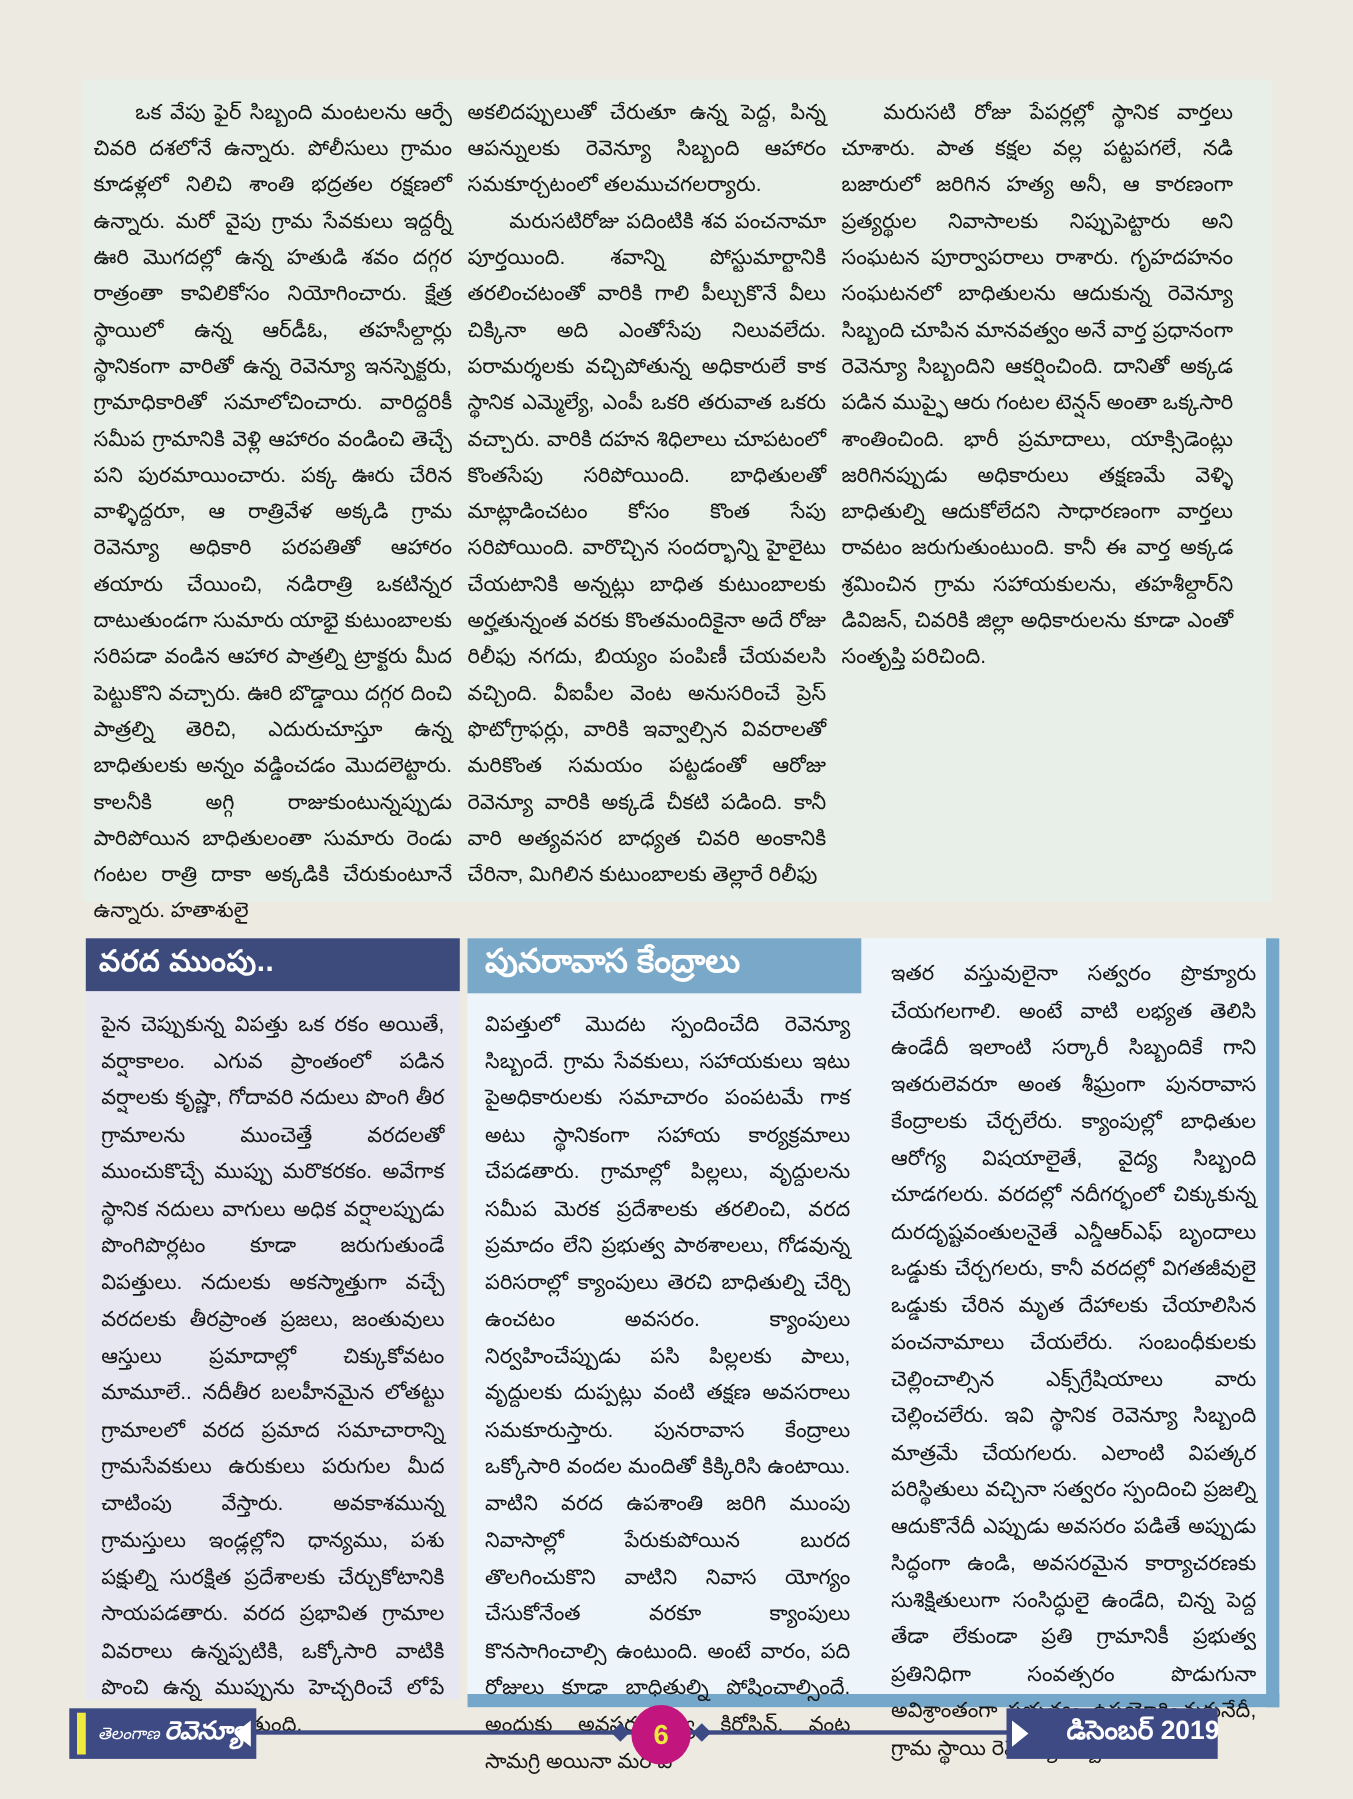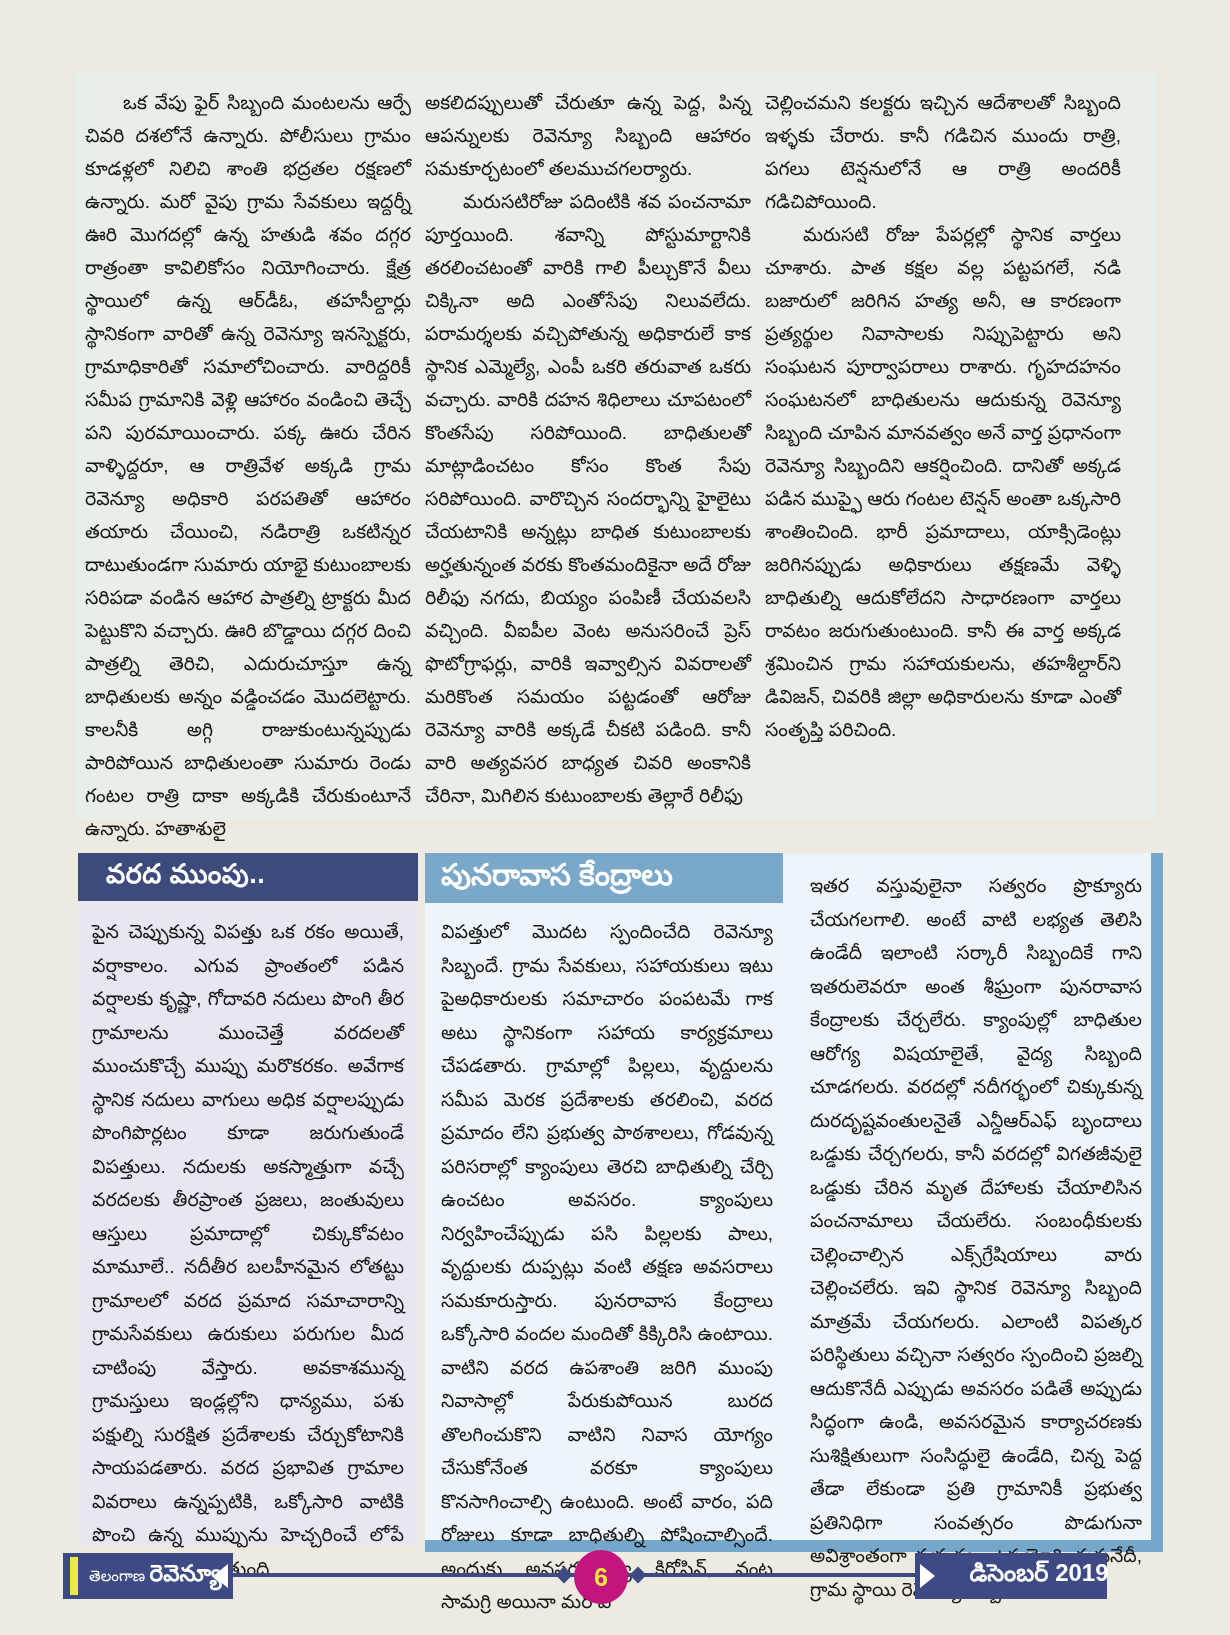--- a/index.html
+++ b/index.html
@@ -27,21 +27,21 @@
   .col-2 { left:350px; width:326px; }
   .col-3 { left:690px; width:356px; }
 
   
   .flood-box {
     position:absolute; left:78px; top:853px; width:340px; height:692px;
     background:#E6E7F0;
   }
   .flood-header {
     height:48px; background:#3D4A7C; color:#fff;
-    display:flex; align-items:center; padding-left:28px;
+    display:flex; align-items:center; padding-left:12px;
     font-size:27px; font-weight:bold; letter-spacing:0.5px;
   }
   .flood-body { padding:14px 14px 0 14px; }
   .flood-body p { font-size:19px; line-height:33.5px; text-align:justify; }
 
   
   .rehab-box {
     position:absolute; left:425px; top:853px; width:738px; height:699px;
     background:#EDF5FA;
   }
@@ -73,21 +73,21 @@
     background:#3E4A84;
   }
   .brand-badge {
     position:absolute; left:63px; top:1553px; width:170px; height:46px;
     background:#3E4A84; display:flex; align-items:center;
   }
   .brand-stripe {
     position:absolute; left:7px; top:4px; bottom:4px; width:8px;
     background:#EDE93F;
   }
-  .brand-text { margin-left:26px; color:#fff; white-space:nowrap; }
+  .brand-text { margin-left:26px; color:#fff; white-space:nowrap;font-style:italic; }
   .brand-prefix { font-size:15px; }
   .brand-name { font-size:23px; font-weight:bold; }
   .arrow-left {
     position:absolute; right:5px; top:50%; transform:translateY(-50%);
     width:0; height:0;
     border-top:12px solid transparent; border-bottom:12px solid transparent;
     border-right:15px solid #fff;
   }
   .page-circle {
     position:absolute; left:574px; top:1550px; width:54px; height:54px;
@@ -120,21 +120,20 @@
 
   <section class="article-box">
     <div class="article-col col-1">
       <p class="p-indent">ఒక వేపు ఫైర్ సిబ్బంది మంటలను ఆర్పే చివరి దశలోనే ఉన్నారు. పోలీసులు గ్రామం కూడళ్లలో నిలిచి శాంతి భద్రతల రక్షణలో ఉన్నారు. మరో వైపు గ్రామ సేవకులు ఇద్దర్నీ ఊరి మొగదల్లో ఉన్న హతుడి శవం దగ్గర రాత్రంతా కావిలికోసం నియోగించారు. క్షేత్ర స్థాయిలో ఉన్న ఆర్‌డీఓ, తహసీల్దార్లు స్థానికంగా వారితో ఉన్న రెవెన్యూ ఇనస్పెక్టరు, గ్రామాధికారితో సమాలోచించారు. వారిద్దరికీ సమీప గ్రామానికి వెళ్లి ఆహారం వండించి తెచ్చే పని పురమాయించారు. పక్క ఊరు చేరిన వాళ్ళిద్దరూ, ఆ రాత్రివేళ అక్కడి గ్రామ రెవెన్యూ అధికారి పరపతితో ఆహారం తయారు చేయించి, నడిరాత్రి ఒకటిన్నర దాటుతుండగా సుమారు యాభై కుటుంబాలకు సరిపడా వండిన ఆహార పాత్రల్ని ట్రాక్టరు మీద పెట్టుకొని వచ్చారు. ఊరి బొడ్డాయి దగ్గర దించి పాత్రల్ని తెరిచి, ఎదురుచూస్తూ ఉన్న బాధితులకు అన్నం వడ్డించడం మొదలెట్టారు. కాలనీకి అగ్గి రాజుకుంటున్నప్పుడు పారిపోయిన బాధితులంతా సుమారు రెండు గంటల రాత్రి దాకా అక్కడికి చేరుకుంటూనే ఉన్నారు. హతాశులై</p>
     </div>
     <div class="article-col col-2">
       <p>అకలిదప్పులుతో చేరుతూ ఉన్న పెద్ద, పిన్న ఆపన్నులకు రెవెన్యూ సిబ్బంది ఆహారం సమకూర్చటంలో తలముచగలర్యారు.</p>
       <p class="p-indent">మరుసటిరోజు పదింటికి శవ పంచనామా పూర్తయింది. శవాన్ని పోస్టుమార్టానికి తరలించటంతో వారికి గాలి పీల్చుకొనే వీలు చిక్కినా అది ఎంతోసేపు నిలువలేదు. పరామర్శలకు వచ్చిపోతున్న అధికారులే కాక స్థానిక ఎమ్మెల్యే, ఎంపీ ఒకరి తరువాత ఒకరు వచ్చారు. వారికి దహన శిధిలాలు చూపటంలో కొంతసేపు సరిపోయింది. బాధితులతో మాట్లాడించటం కోసం కొంత సేపు సరిపోయింది. వారొచ్చిన సందర్భాన్ని హైలైటు చేయటానికి అన్నట్లు బాధిత కుటుంబాలకు అర్హతున్నంత వరకు కొంతమందికైనా అదే రోజు రిలీఫు నగదు, బియ్యం పంపిణీ చేయవలసి వచ్చింది. వీఐపీల వెంట అనుసరించే ప్రెస్ ఫొటోగ్రాఫర్లు, వారికి ఇవ్వాల్సిన వివరాలతో మరికొంత సమయం పట్టడంతో ఆరోజు రెవెన్యూ వారికి అక్కడే చీకటి పడింది. కానీ వారి అత్యవసర బాధ్యత చివరి అంకానికి చేరినా, మిగిలిన కుటుంబాలకు తెల్లారే రిలీఫు</p>
     </div>
     <div class="article-col col-3">
-      <p>చెల్లించమని కలక్టరు ఇచ్చిన ఆదేశాలతో సిబ్బంది ఇళ్ళకు చేరారు. కానీ గడిచిన ముందు రాత్రి, పగలు టెన్షనులోనే ఆ రాత్రి అందరికీ గడిచిపోయింది.</p>
       <p class="p-indent">మరుసటి రోజు పేపర్లల్లో స్థానిక వార్తలు చూశారు. పాత కక్షల వల్ల పట్టపగలే, నడి బజారులో జరిగిన హత్య అనీ, ఆ కారణంగా ప్రత్యర్థుల నివాసాలకు నిప్పుపెట్టారు అని సంఘటన పూర్వాపరాలు రాశారు. గృహదహనం సంఘటనలో బాధితులను ఆదుకున్న రెవెన్యూ సిబ్బంది చూపిన మానవత్వం అనే వార్త ప్రధానంగా రెవెన్యూ సిబ్బందిని ఆకర్షించింది. దానితో అక్కడ పడిన ముప్ఫై ఆరు గంటల టెన్షన్ అంతా ఒక్కసారి శాంతించింది. భారీ ప్రమాదాలు, యాక్సిడెంట్లు జరిగినప్పుడు అధికారులు తక్షణమే వెళ్ళి బాధితుల్ని ఆదుకోలేదని సాధారణంగా వార్తలు రావటం జరుగుతుంటుంది. కానీ ఈ వార్త అక్కడ శ్రమించిన గ్రామ సహాయకులను, తహశీల్దార్‌ని డివిజన్, చివరికి జిల్లా అధికారులను కూడా ఎంతో సంతృప్తి పరిచింది.</p>
     </div>
   </section>
 
   <section class="flood-box">
     <div class="flood-header">
       <span>వరద ముంపు..</span>
     </div>
     <div class="flood-body">
       <p>పైన చెప్పుకున్న విపత్తు ఒక రకం అయితే, వర్షాకాలం. ఎగువ ప్రాంతంలో పడిన వర్షాలకు కృష్ణా, గోదావరి నదులు పొంగి తీర గ్రామాలను ముంచెత్తే వరదలతో ముంచుకొచ్చే ముప్పు మరొకరకం. అవేగాక స్థానిక నదులు వాగులు అధిక వర్షాలప్పుడు పొంగిపొర్లటం కూడా జరుగుతుండే విపత్తులు. నదులకు అకస్మాత్తుగా వచ్చే వరదలకు తీరప్రాంత ప్రజలు, జంతువులు ఆస్తులు ప్రమాదాల్లో చిక్కుకోవటం మామూలే.. నదీతీర బలహీనమైన లోతట్టు గ్రామాలలో వరద ప్రమాద సమాచారాన్ని గ్రామసేవకులు ఉరుకులు పరుగుల మీద చాటింపు వేస్తారు. అవకాశమున్న గ్రామస్తులు ఇండ్లల్లోని ధాన్యము, పశు పక్షుల్ని సురక్షిత ప్రదేశాలకు చేర్చుకోటానికి సాయపడతారు. వరద ప్రభావిత గ్రామాల వివరాలు ఉన్నప్పటికి, ఒక్కోసారి వాటికి పొంచి ఉన్న ముప్పును హెచ్చరించే లోపే వరద చుట్టుముడుతుంది.</p>

